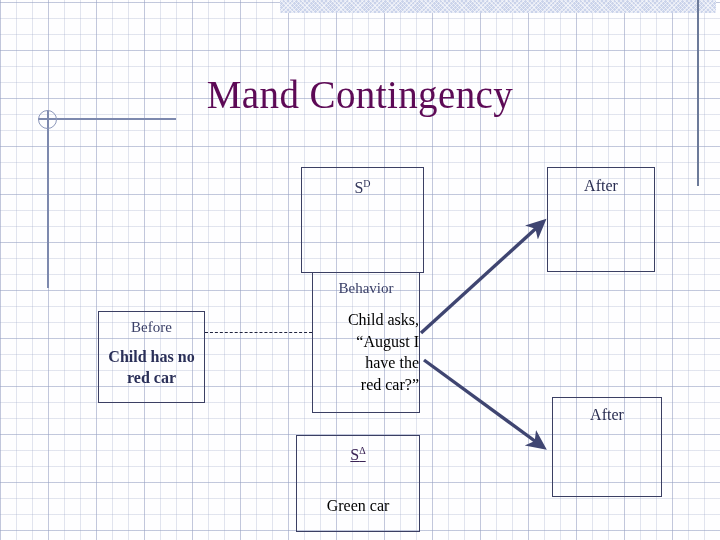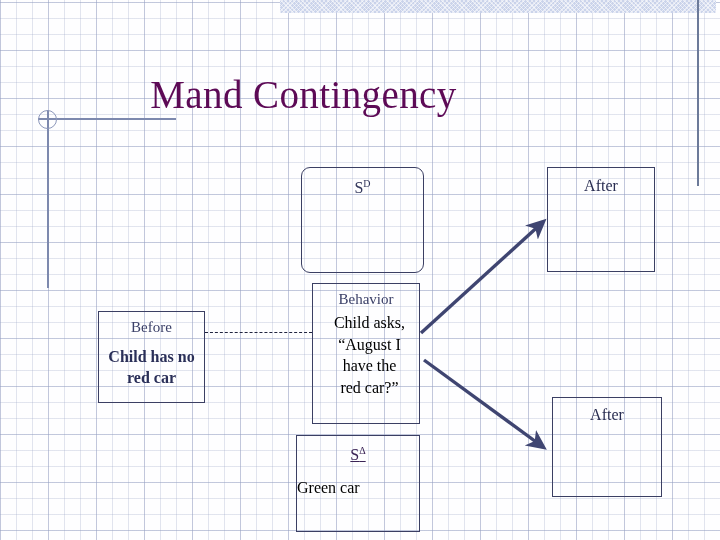--- a/index.html
+++ b/index.html
@@ -59,21 +59,21 @@
     background:#7d89ae;
   }
   .circle-dec{
     position:absolute;left:38px;top:110px;width:17px;height:17px;
     border:1.6px solid #8d98bb;border-radius:50%;
     background:transparent;
   }
 
   
   .title{
-    position:absolute;left:0;top:72px;width:607px;
+    position:absolute;left:0;top:72px;width:720px;
     text-align:center;
     font-size:39px;line-height:46px;
     color:#5d0a56;
     letter-spacing:.4px;
     white-space:nowrap;
   }
 
   
   .box{
     position:absolute;
@@ -88,56 +88,56 @@
     color:#3b4068;
     margin-top:7px;
   }
   .box .body{
     display:block;
     font-size:16px;line-height:21px;
     color:#22264a;
   }
 
   
-  #box-sd{left:301px;top:167px;width:123px;height:106px;border-radius:9px;}
+  #box-sd{left:301px;top:167px;width:123px;height:106px;}
   #box-sd .sym{
     display:block;text-align:center;margin-top:6px;
     font-size:16px;line-height:20px;color:#33375c;
   }
   #box-sd .sym sup{font-size:10px;}
   #box-sd .body{text-align:center;margin-top:13px;color:#1d2040;}
 
   
   #box-after-top{left:547px;top:167px;width:108px;height:105px;}
   #box-after-top .lbl{
     display:block;text-align:center;margin-top:8px;
     font-size:16px;line-height:20px;color:#2a2e52;
   }
 
   
   #box-before{left:98px;top:283px;width:107px;height:92px;margin-top:28px;}
   #box-before .hdr{margin-top:6px;}
   #box-before .body{text-align:center;margin-top:9px;color:#2a2f58;font-weight:bold;}
 
   
-  #box-behavior{left:312px;top:283px;width:108px;height:141px;}
+  #box-behavior{left:312px;top:272px;width:108px;height:141px;}
   #box-behavior .hdr{margin-top:6px;}
   #box-behavior .body{
-    text-align:center;margin-top:3px;padding-left:7px;color:#000000;
+    text-align:right;margin-top:11px;padding-left:7px;color:#000000;
     font-size:16px;line-height:21.5px;
   }
 
   
   #box-sdelta{left:296px;top:435px;width:124px;height:97px;}
   #box-sdelta .sym{
     display:block;text-align:center;margin-top:5px;
     font-size:16px;line-height:20px;color:#3a2355;text-decoration:underline;
   }
   #box-sdelta .sym sup{font-size:10px;}
-  #box-sdelta .body{text-align:left;margin-top:12px;color:#000000;}
+  #box-sdelta .body{text-align:center;margin-top:30px;color:#000000;}
 
   
   #box-after-bottom{left:552px;top:397px;width:110px;height:100px;}
   #box-after-bottom .lbl{
     display:block;text-align:center;margin-top:7px;
     font-size:16px;line-height:20px;color:#2a2e52;
   }
 
   
   .dashed-link{

